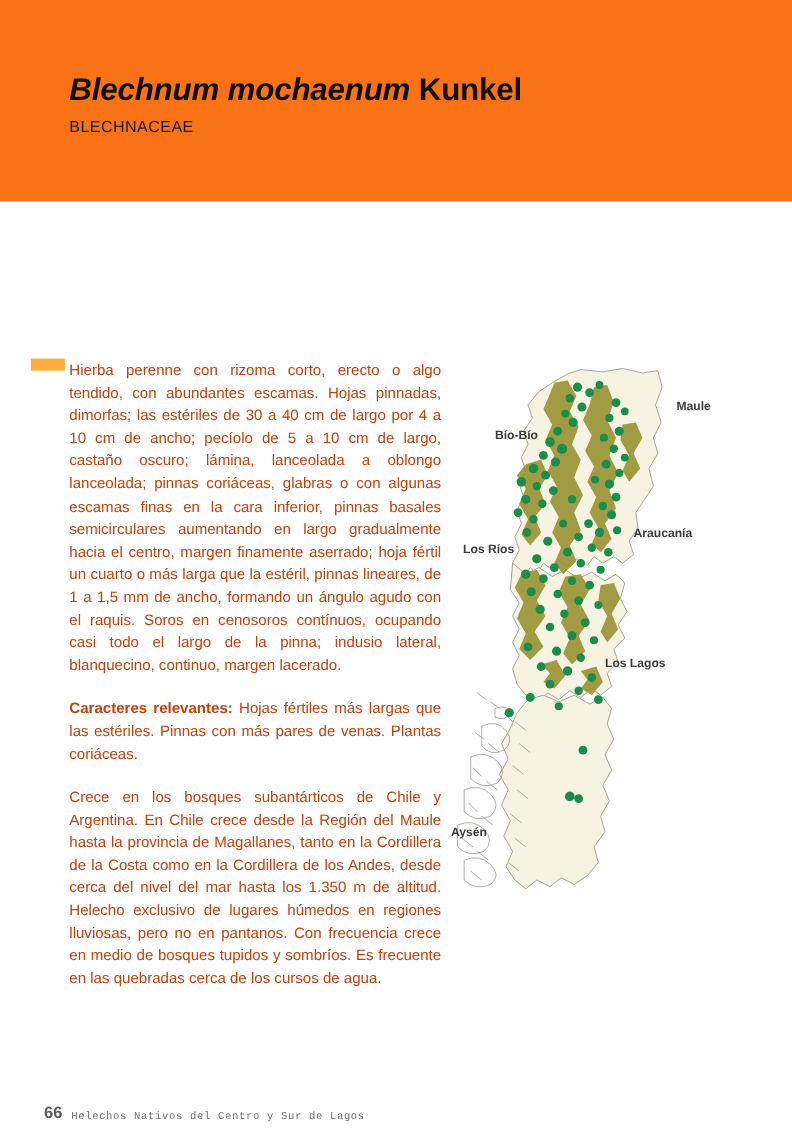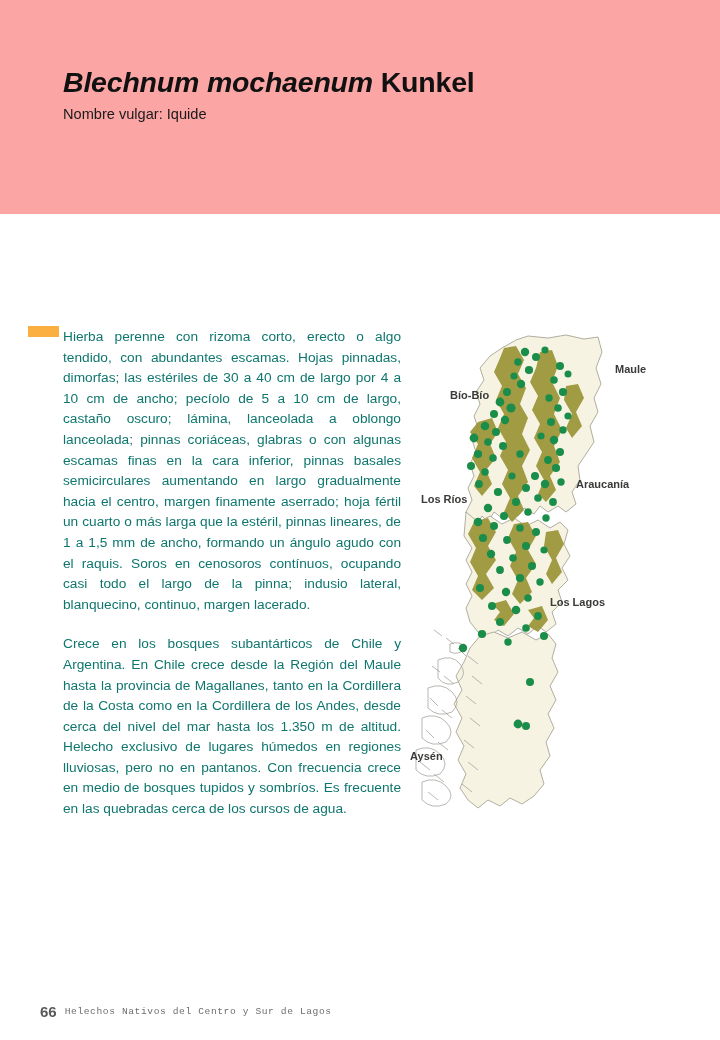--- a/index.html
+++ b/index.html
@@ -14,22 +14,22 @@
     overflow: hidden;
     position: relative;
   }
 
   
   #header-band {
     position: absolute;
     left: 0;
     top: 0;
     width: 720px;
-    height: 214px;
-    background: #fca5a5;
+    height: 183px;
+    background: #f97316;
   }
   #header-inner {
     position: absolute;
     left: 63px;
     top: 68px;
     width: 600px;
   }
   #species-title {
     font-size: 28.5px;
     line-height: 1.05;
@@ -56,21 +56,21 @@
     font-size: 14.6px;
     color: #1a1a1a;
   }
 
   
   #text-column {
     position: absolute;
     left: 63px;
     top: 327px;
     width: 338px;
-    color: #0f766e;
+    color: #c2410c;
   }
   #accent-bar {
     position: absolute;
     left: 28px;
     top: 326px;
     width: 31px;
     height: 11px;
     background: #fbaf41;
   }
   .para {
@@ -99,21 +99,21 @@
     font-weight: bold;
     fill: #3a3a38;
   }
 
   
   #footer {
     position: absolute;
     left: 40px;
     bottom: 20px;
     display: flex;
-    align-items: center;
+    align-items: flex-end;
     gap: 8px;
   }
   #page-number {
     font-size: 15px;
     font-weight: bold;
     color: #58595b;
     font-family: "Liberation Sans", sans-serif;
   }
   #footer-title {
     font-family: "Liberation Mono", monospace;
@@ -123,30 +123,31 @@
   }
 </style>
 </head>
 <body>
 
 <div id="header-band">
   <div id="header-inner">
     <div id="species-title">
       <span class="sci">Blechnum mochaenum</span><span>&nbsp;</span><span class="auth">Kunkel</span>
     </div>
-    <div id="common-name">Nombre vulgar: Iquide</div>
+    <div id="family-name">BLECHNACEAE</div>
   </div>
 </div>
 
 <div id="accent-bar"></div>
 
 <div id="text-column">
 
   <p class="para">Hierba perenne con rizoma corto, erecto o algo tendido, con abundantes escamas. Hojas pinnadas, dimorfas; las estériles de 30 a 40 cm de largo por 4 a 10 cm de ancho; pecíolo de 5 a 10 cm de largo, castaño oscuro; lámina, lanceolada a oblongo lanceolada; pinnas coriáceas, glabras o con algunas escamas finas en la cara inferior, pinnas basales semicirculares aumentando en largo gradualmente hacia el centro, margen finamente aserrado; hoja fértil un cuarto o más larga que la estéril, pinnas lineares, de 1 a 1,5 mm de ancho, formando un ángulo agudo con el raquis. Soros en cenosoros contínuos, ocupando casi todo el largo de la pinna; indusio lateral, blanquecino, continuo, margen lacerado.</p>
 
+  <p class="para"><span class="lead">Caracteres relevantes:</span><span> Hojas fértiles más largas que las estériles. Pinnas con más pares de venas. Plantas coriáceas.</span></p>
 
   <p class="para">Crece en los bosques subantárticos de Chile y Argentina. En Chile crece desde la Región del Maule hasta la provincia de Magallanes, tanto en la Cordillera de la Costa como en la Cordillera de los Andes, desde cerca del nivel del mar hasta los 1.350 m de altitud. Helecho exclusivo de lugares húmedos en regiones lluviosas, pero no en pantanos. Con frecuencia crece en medio de bosques tupidos y sombríos. Es frecuente en las quebradas cerca de los cursos de agua.</p>
 
 </div>
 
 <div id="map-panel">
   <svg id="map-svg" width="280" height="520" viewBox="0 0 280 520">
 
     <g>
 

